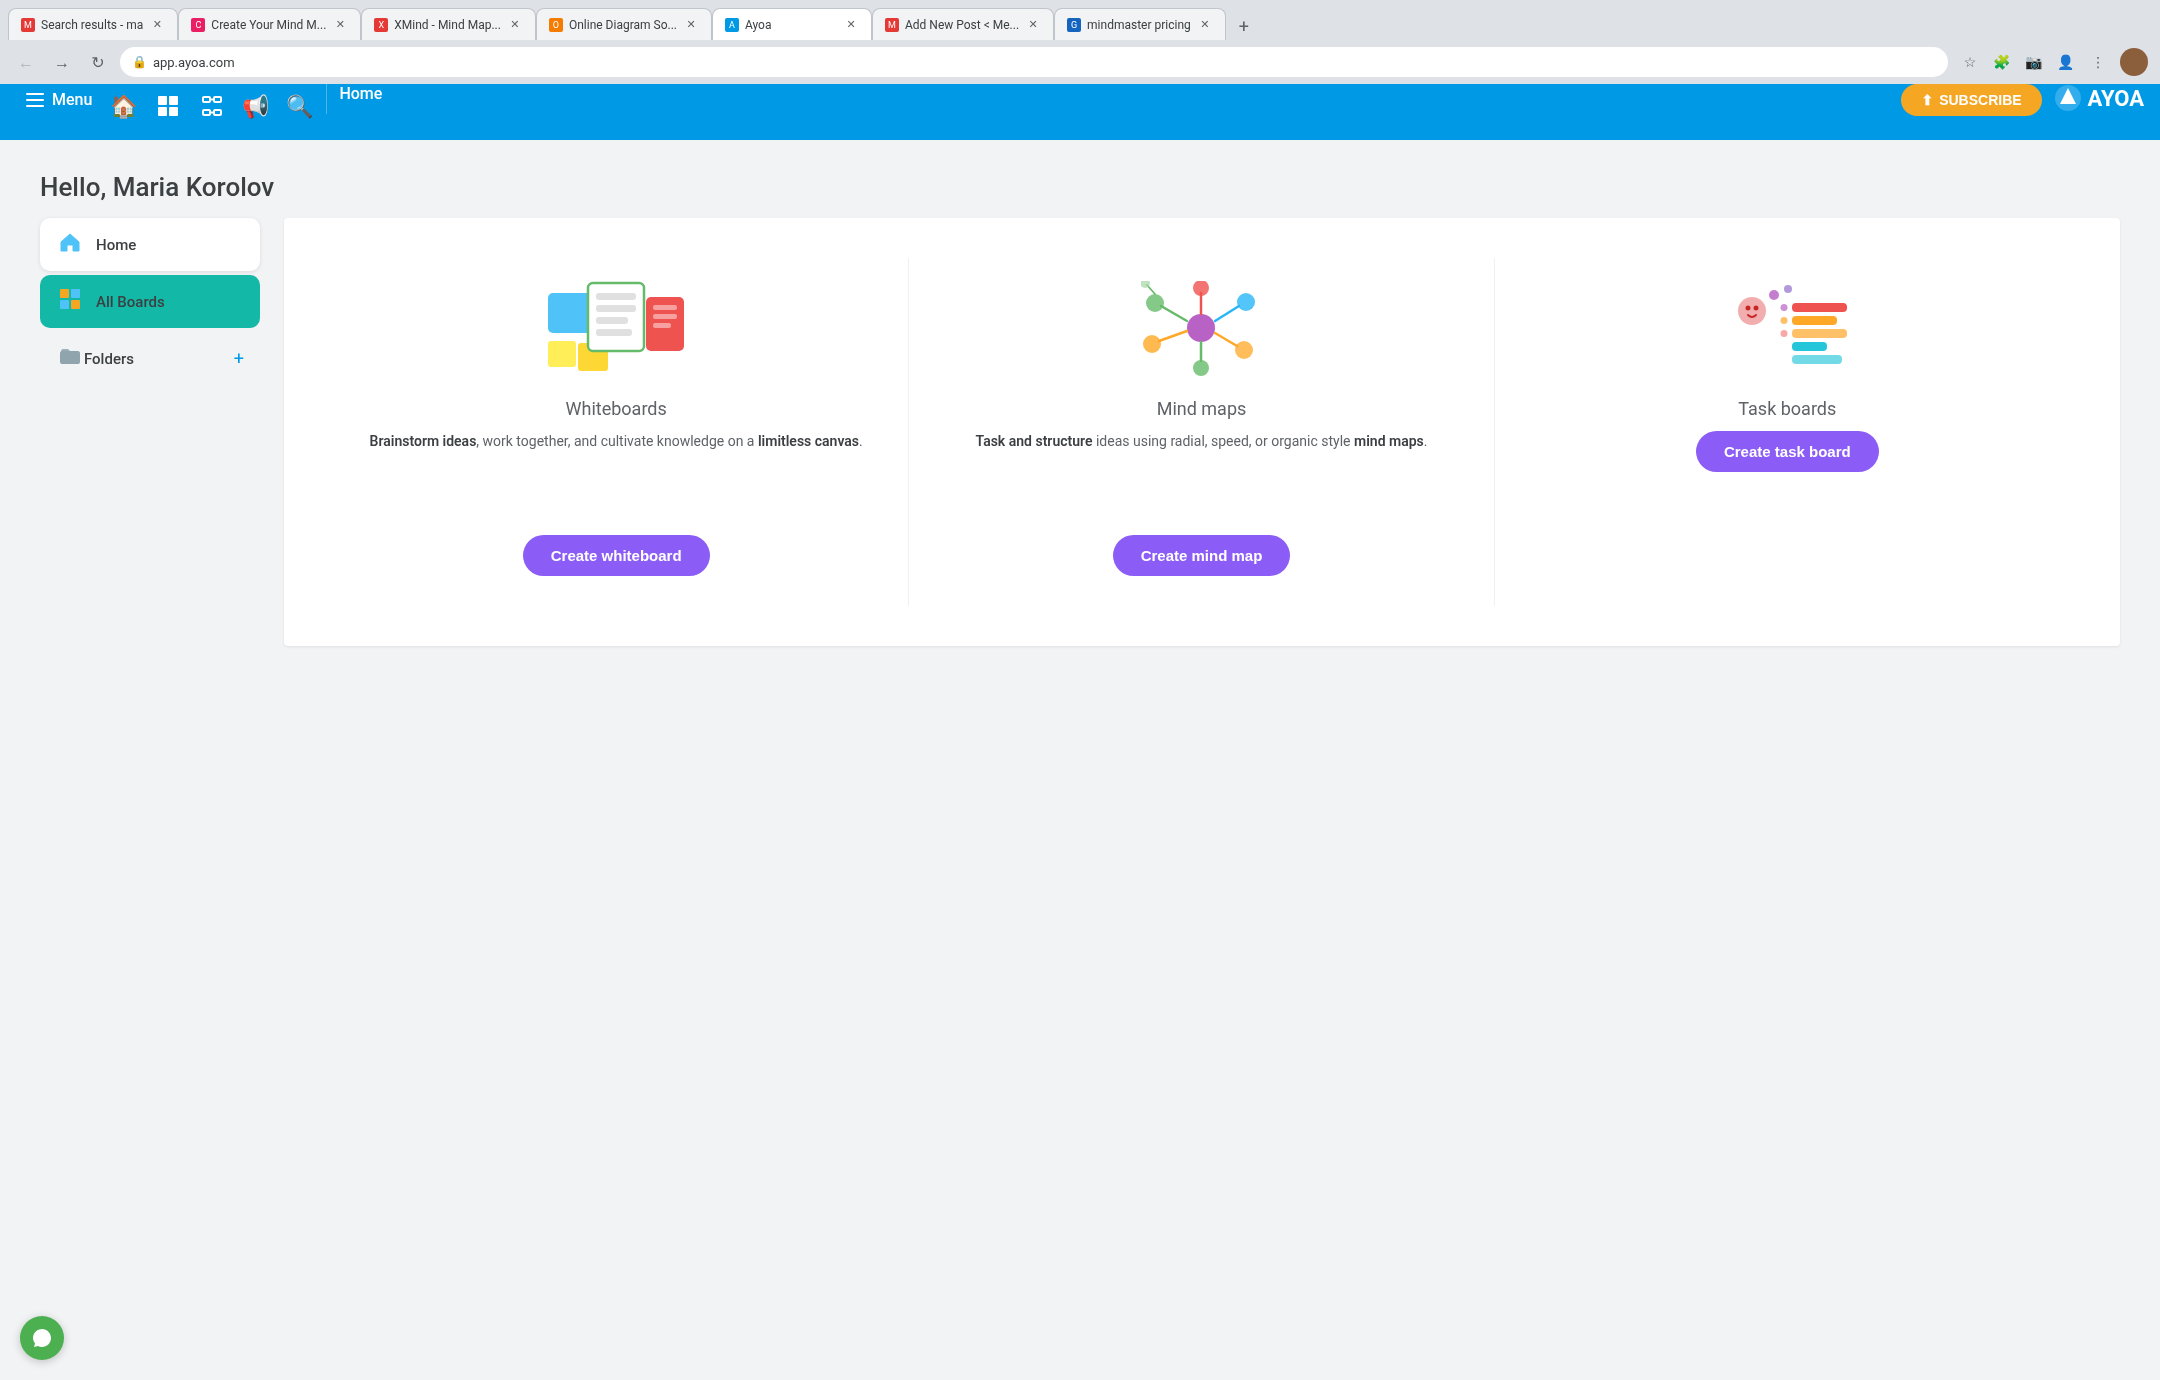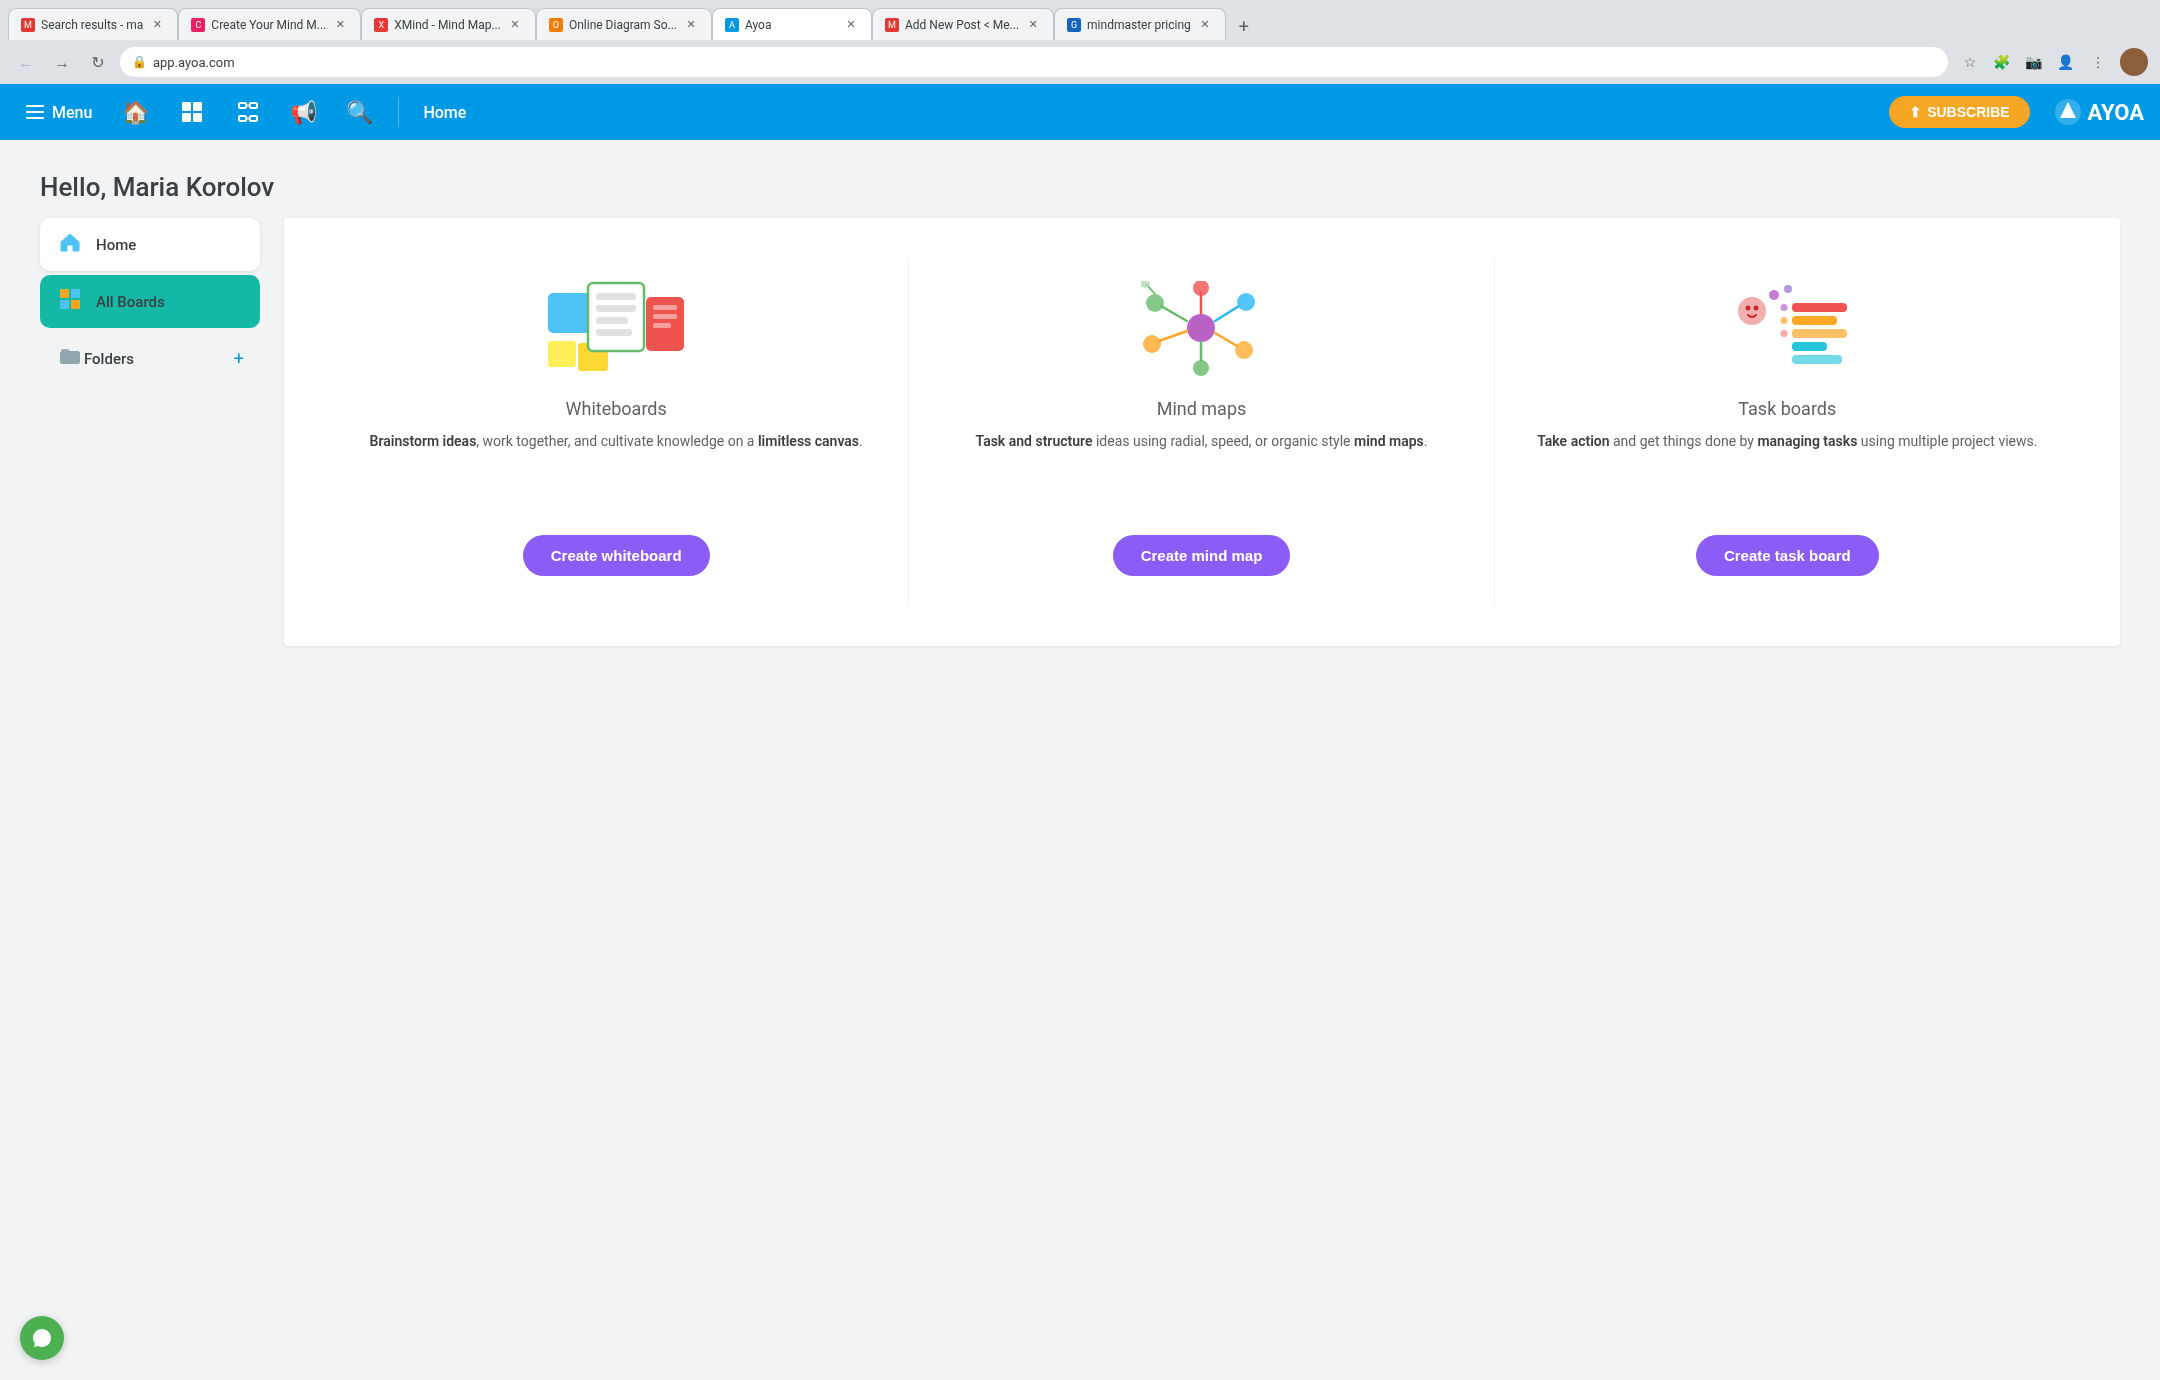--- a/index.html
+++ b/index.html
@@ -19,21 +19,21 @@
     .nav-btn { width: 28px; height: 28px; border-radius: 50%; display: flex; align-items: center; justify-content: center; cursor: pointer; color: #5f6368; font-size: 16px; }
     .nav-btn.disabled { color: #b0b4ba; cursor: default; }
     .address-input { flex: 1; height: 30px; background: #fff; border: none; border-radius: 15px; padding: 0 12px; font-size: 13px; color: #3c4043; display: flex; align-items: center; gap: 6px; }
     .lock-icon { color: #5f6368; font-size: 12px; }
     .address-text { font-size: 13px; color: #3c4043; }
     .address-actions { display: flex; gap: 4px; }
     .addr-action-btn { width: 28px; height: 28px; border-radius: 50%; display: flex; align-items: center; justify-content: center; cursor: pointer; color: #5f6368; font-size: 14px; }
     .profile-avatar { width: 28px; height: 28px; border-radius: 50%; background: #8b5e3c; overflow: hidden; cursor: pointer; }
 
     
-    .app-nav { background: #0099e6; display: flex; align-items: center; height: 56px; padding: 0 16px; gap: 12px; }
+    .app-nav { background: #0099e6; display: flex; align-items: flex-start; height: 56px; padding: 0 16px; gap: 0; }
     .menu-btn { display: flex; align-items: center; gap: 8px; color: #fff; cursor: pointer; font-size: 16px; font-weight: 500; padding: 6px 10px; border-radius: 6px; }
     .hamburger { display: flex; flex-direction: column; gap: 4px; }
     .hamburger span { width: 18px; height: 2px; background: #fff; border-radius: 1px; }
     .nav-icon-btn { width: 44px; height: 44px; display: flex; align-items: center; justify-content: center; cursor: pointer; border-radius: 8px; color: #fff; font-size: 22px; }
     .nav-divider { width: 1px; height: 30px; background: rgba(255,255,255,0.3); margin: 0 4px; }
     .nav-home-label { color: #fff; font-size: 16px; font-weight: 500; margin-left: 8px; }
     .nav-spacer { flex: 1; }
     .subscribe-btn { background: #f5a623; color: #fff; border: none; border-radius: 20px; padding: 8px 20px; font-size: 14px; font-weight: 600; cursor: pointer; display: flex; align-items: center; gap: 6px; }
     .ayoa-logo { color: #fff; font-size: 22px; font-weight: 700; margin-left: 12px; display: flex; align-items: center; gap: 6px; }
 
@@ -293,23 +293,20 @@
               <rect x="70" y="48" width="55" height="9" rx="4" fill="#ffa726" opacity="0.7"></rect>
               <rect x="70" y="61" width="35" height="9" rx="4" fill="#26c6da"></rect>
               <rect x="70" y="74" width="50" height="9" rx="4" fill="#26c6da" opacity="0.65"></rect>
 
               <circle cx="62" cy="26.5" r="3.5" fill="#ab47bc" opacity="0.6"></circle>
               <circle cx="62" cy="39.5" r="3.5" fill="#ffa726" opacity="0.7"></circle>
               <circle cx="62" cy="52.5" r="3.5" fill="#ef5350" opacity="0.5"></circle>
             </svg>
           </div>
           <div class="board-title">Task boards</div>
-          <div class="board-desc">
-            <strong>Take action</strong> and get things done by <strong>managing tasks</strong> using multiple project views.
-          </div>
           <button class="create-btn">Create task board</button>
         </div>
 
       </div>
     </div>
   </div>
 </div>
 
 <div class="chat-bubble">
   <svg width="22" height="22" viewBox="0 0 22 22" fill="white">

